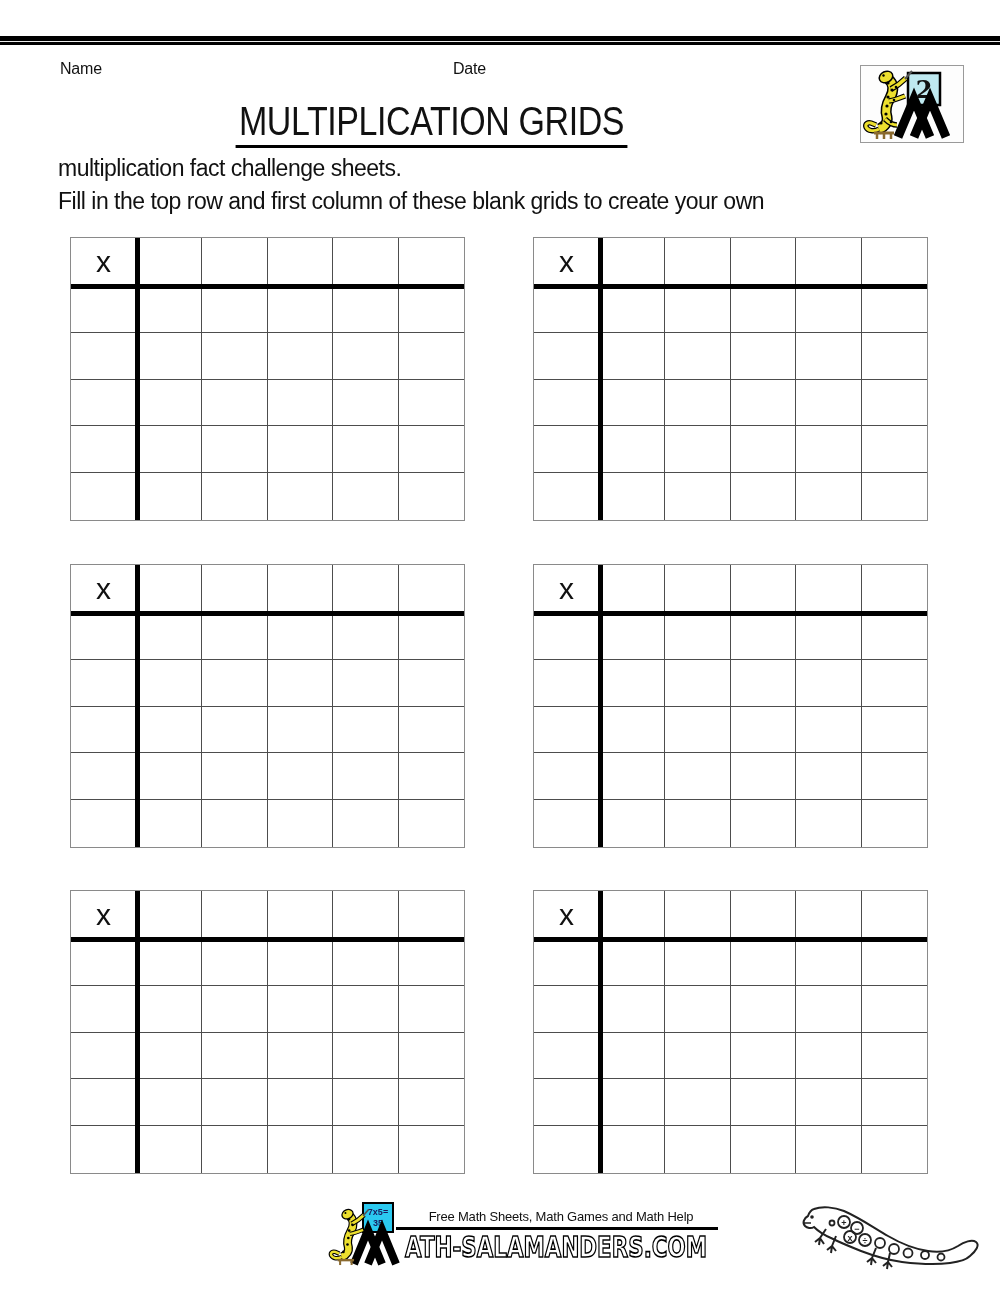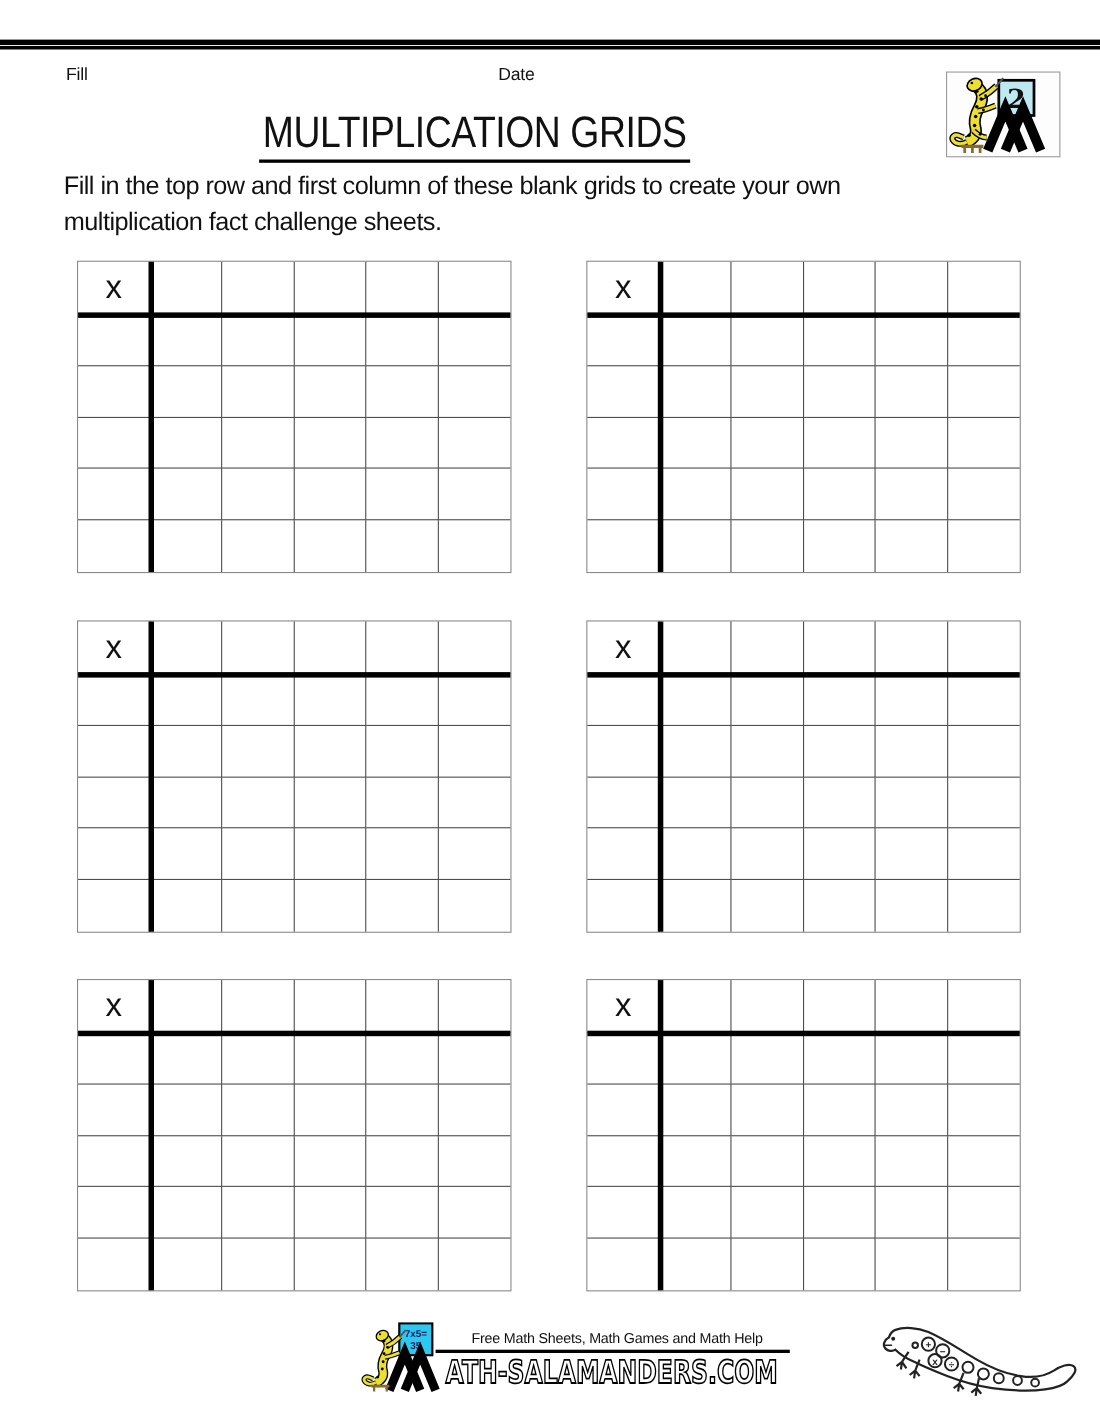--- a/index.html
+++ b/index.html
@@ -74,21 +74,21 @@
   .tagline{left:404px;top:1209px;width:314px;text-align:center;font-size:13px;font-weight:normal;letter-spacing:-0.2px;}
   .brand-rule{left:396px;top:1227px;width:322px;height:3px;background:#000;}
   .brand-svg{left:402px;top:1230px;width:308px;height:36px;}
   .mascot-svg{left:798px;top:1196px;width:195px;height:78px;}
 </style>
 </head>
 <body>
 
 <div class="abs top-rule"></div>
 
-<span class="abs name-label">Fill</span>
+<span class="abs name-label">Name</span>
 <span class="abs date-label">Date</span>
 
 <div class="abs logo-box">
   <svg width="102" height="76" viewBox="0 0 102 74">
 
     <rect x="47" y="6" width="32" height="32" fill="#bfe9f0" stroke="#000" stroke-width="2.5"></rect>
     <text x="63" y="31" text-anchor="middle" font-family="DejaVu Serif, serif" font-size="24" font-weight="bold" fill="#111">2</text>
 
     <g>
       <polyline points="37,70 53,32 69,70" fill="none" stroke="#000" stroke-width="9"></polyline>
@@ -128,22 +128,22 @@
       </g>
     </g>
   </svg>
 </div>
 
 <div class="abs title-wrap">
   <h1>MULTIPLICATION GRIDS</h1>
 </div>
 
 <div class="abs instructions">
+  <div>multiplication fact challenge sheets.</div>
   <div>Fill in the top row and first column of these blank grids to create your own</div>
-  <div>multiplication fact challenge sheets.</div>
 </div>
 
 <div class="mulgrid g1">
     <div class="cell op">x</div>
     <div class="cell"></div>
     <div class="cell"></div>
     <div class="cell"></div>
     <div class="cell"></div>
     <div class="cell"></div>
     <div class="cell"></div>

